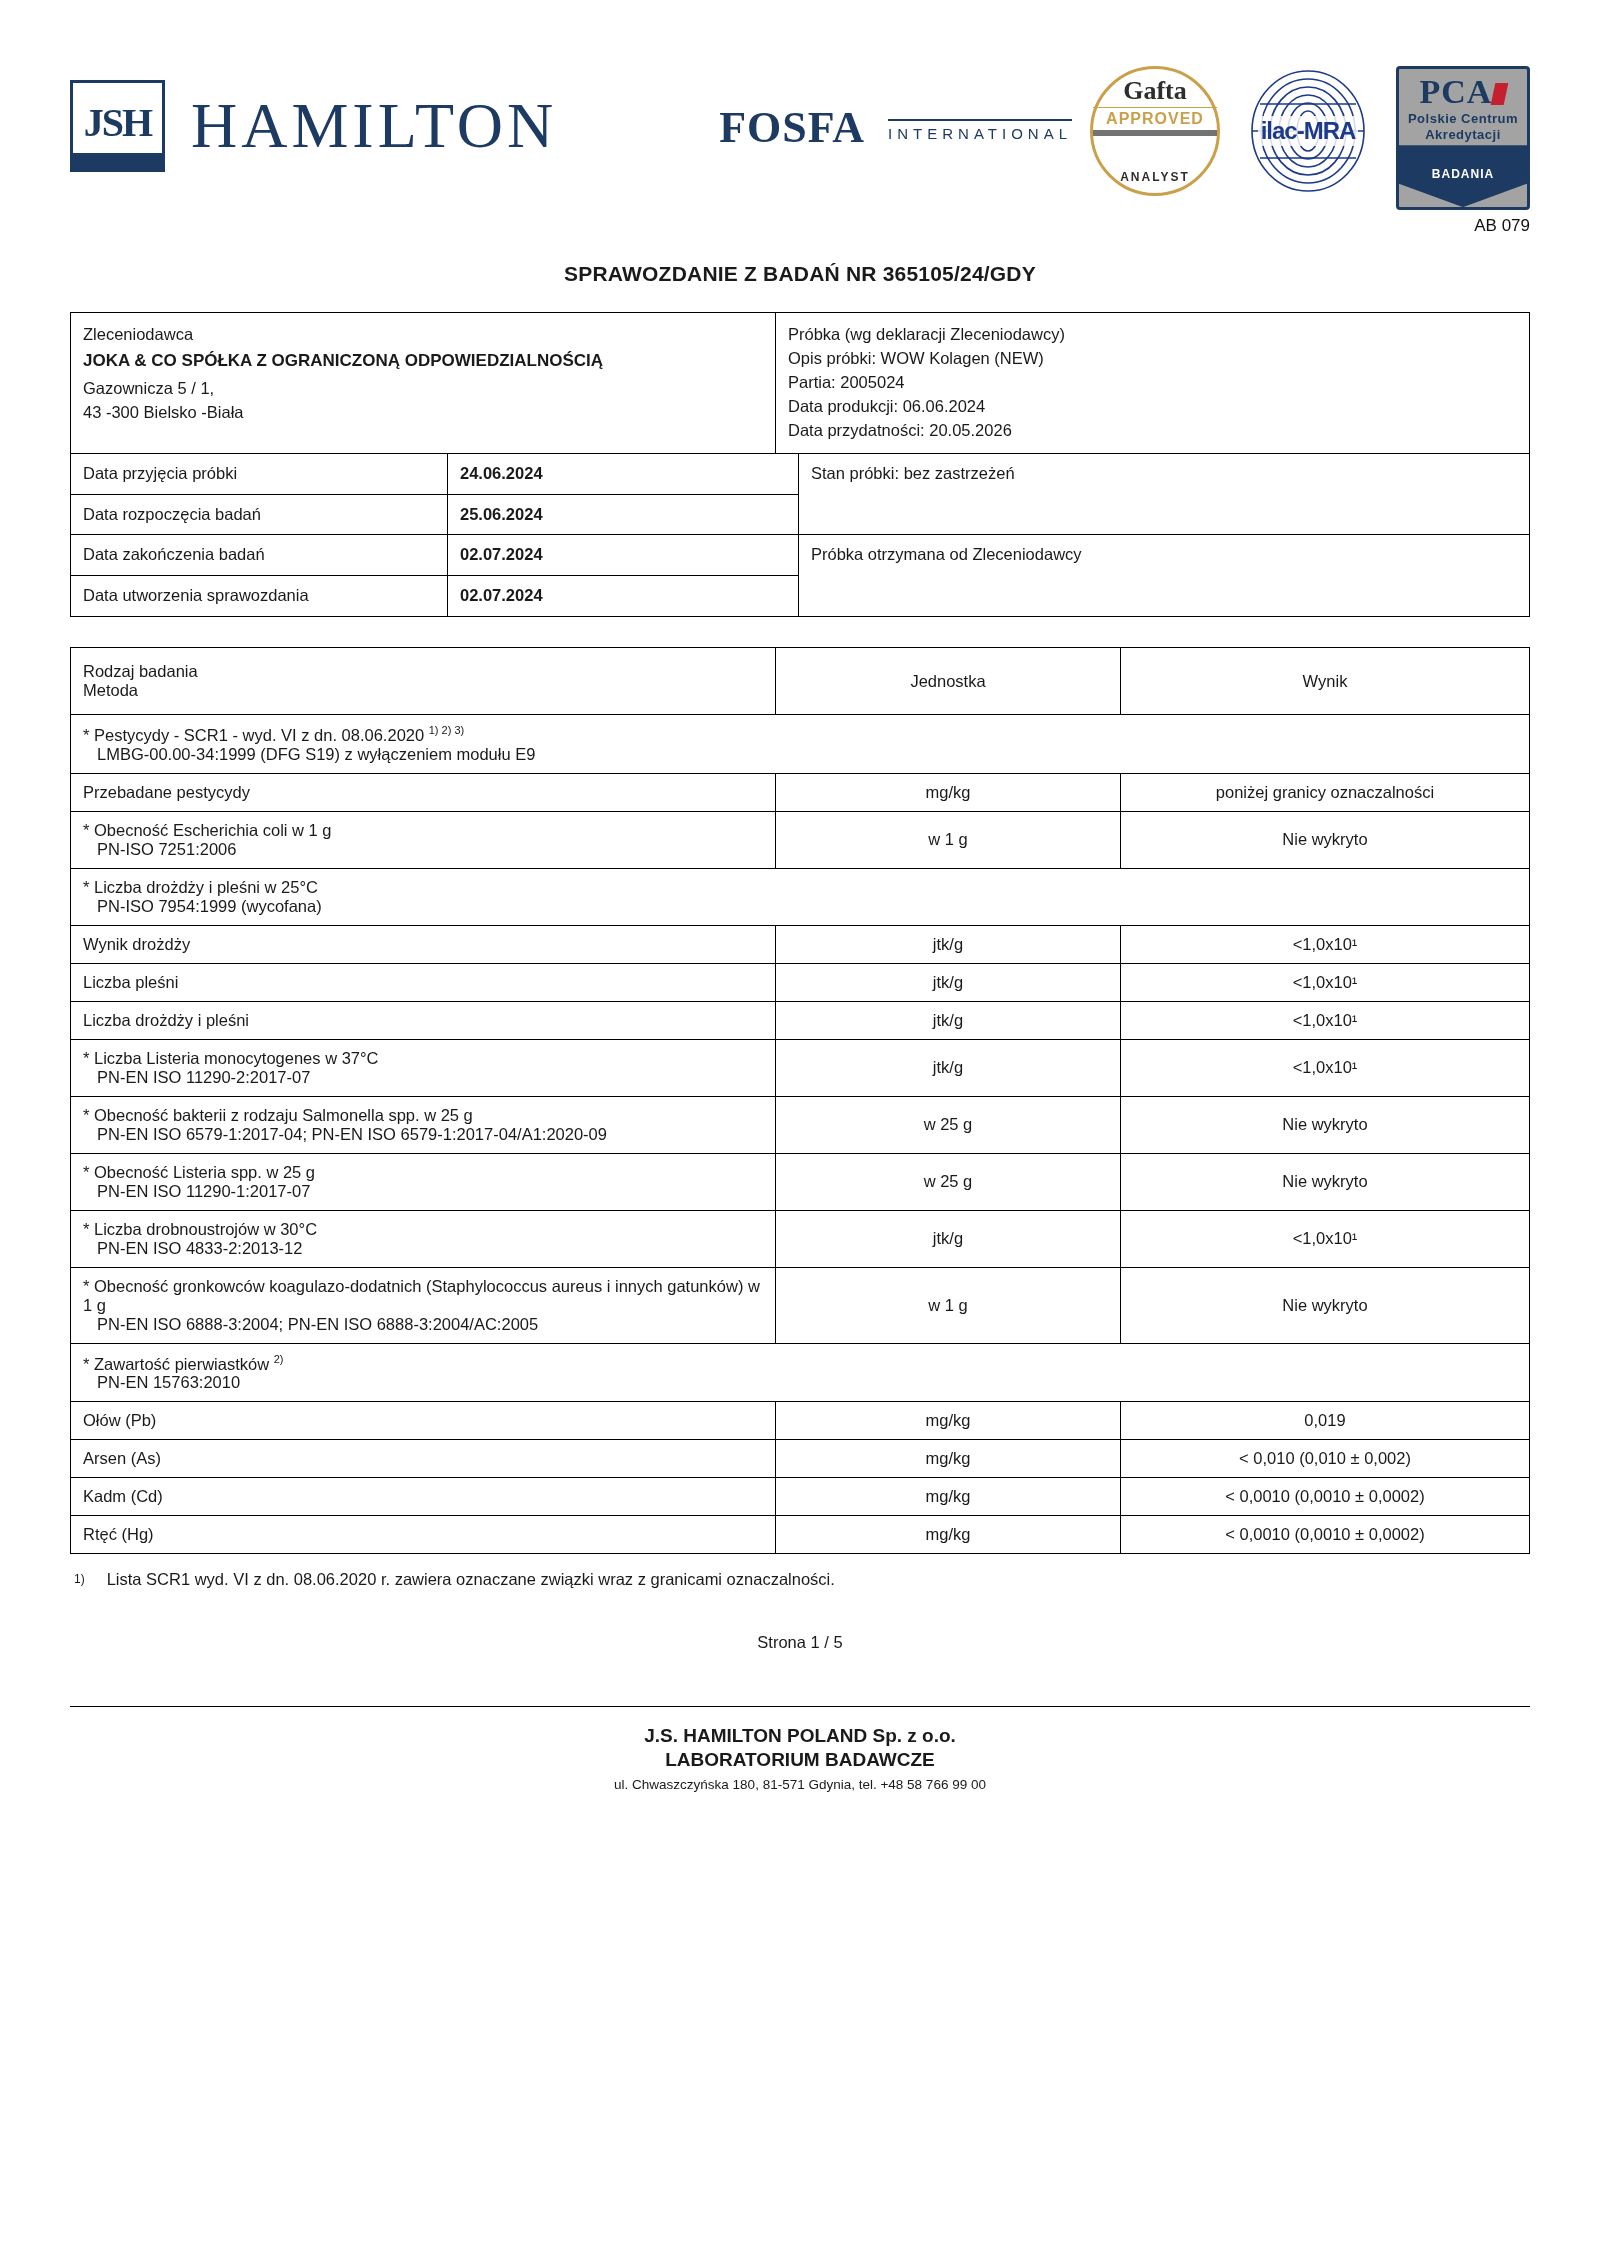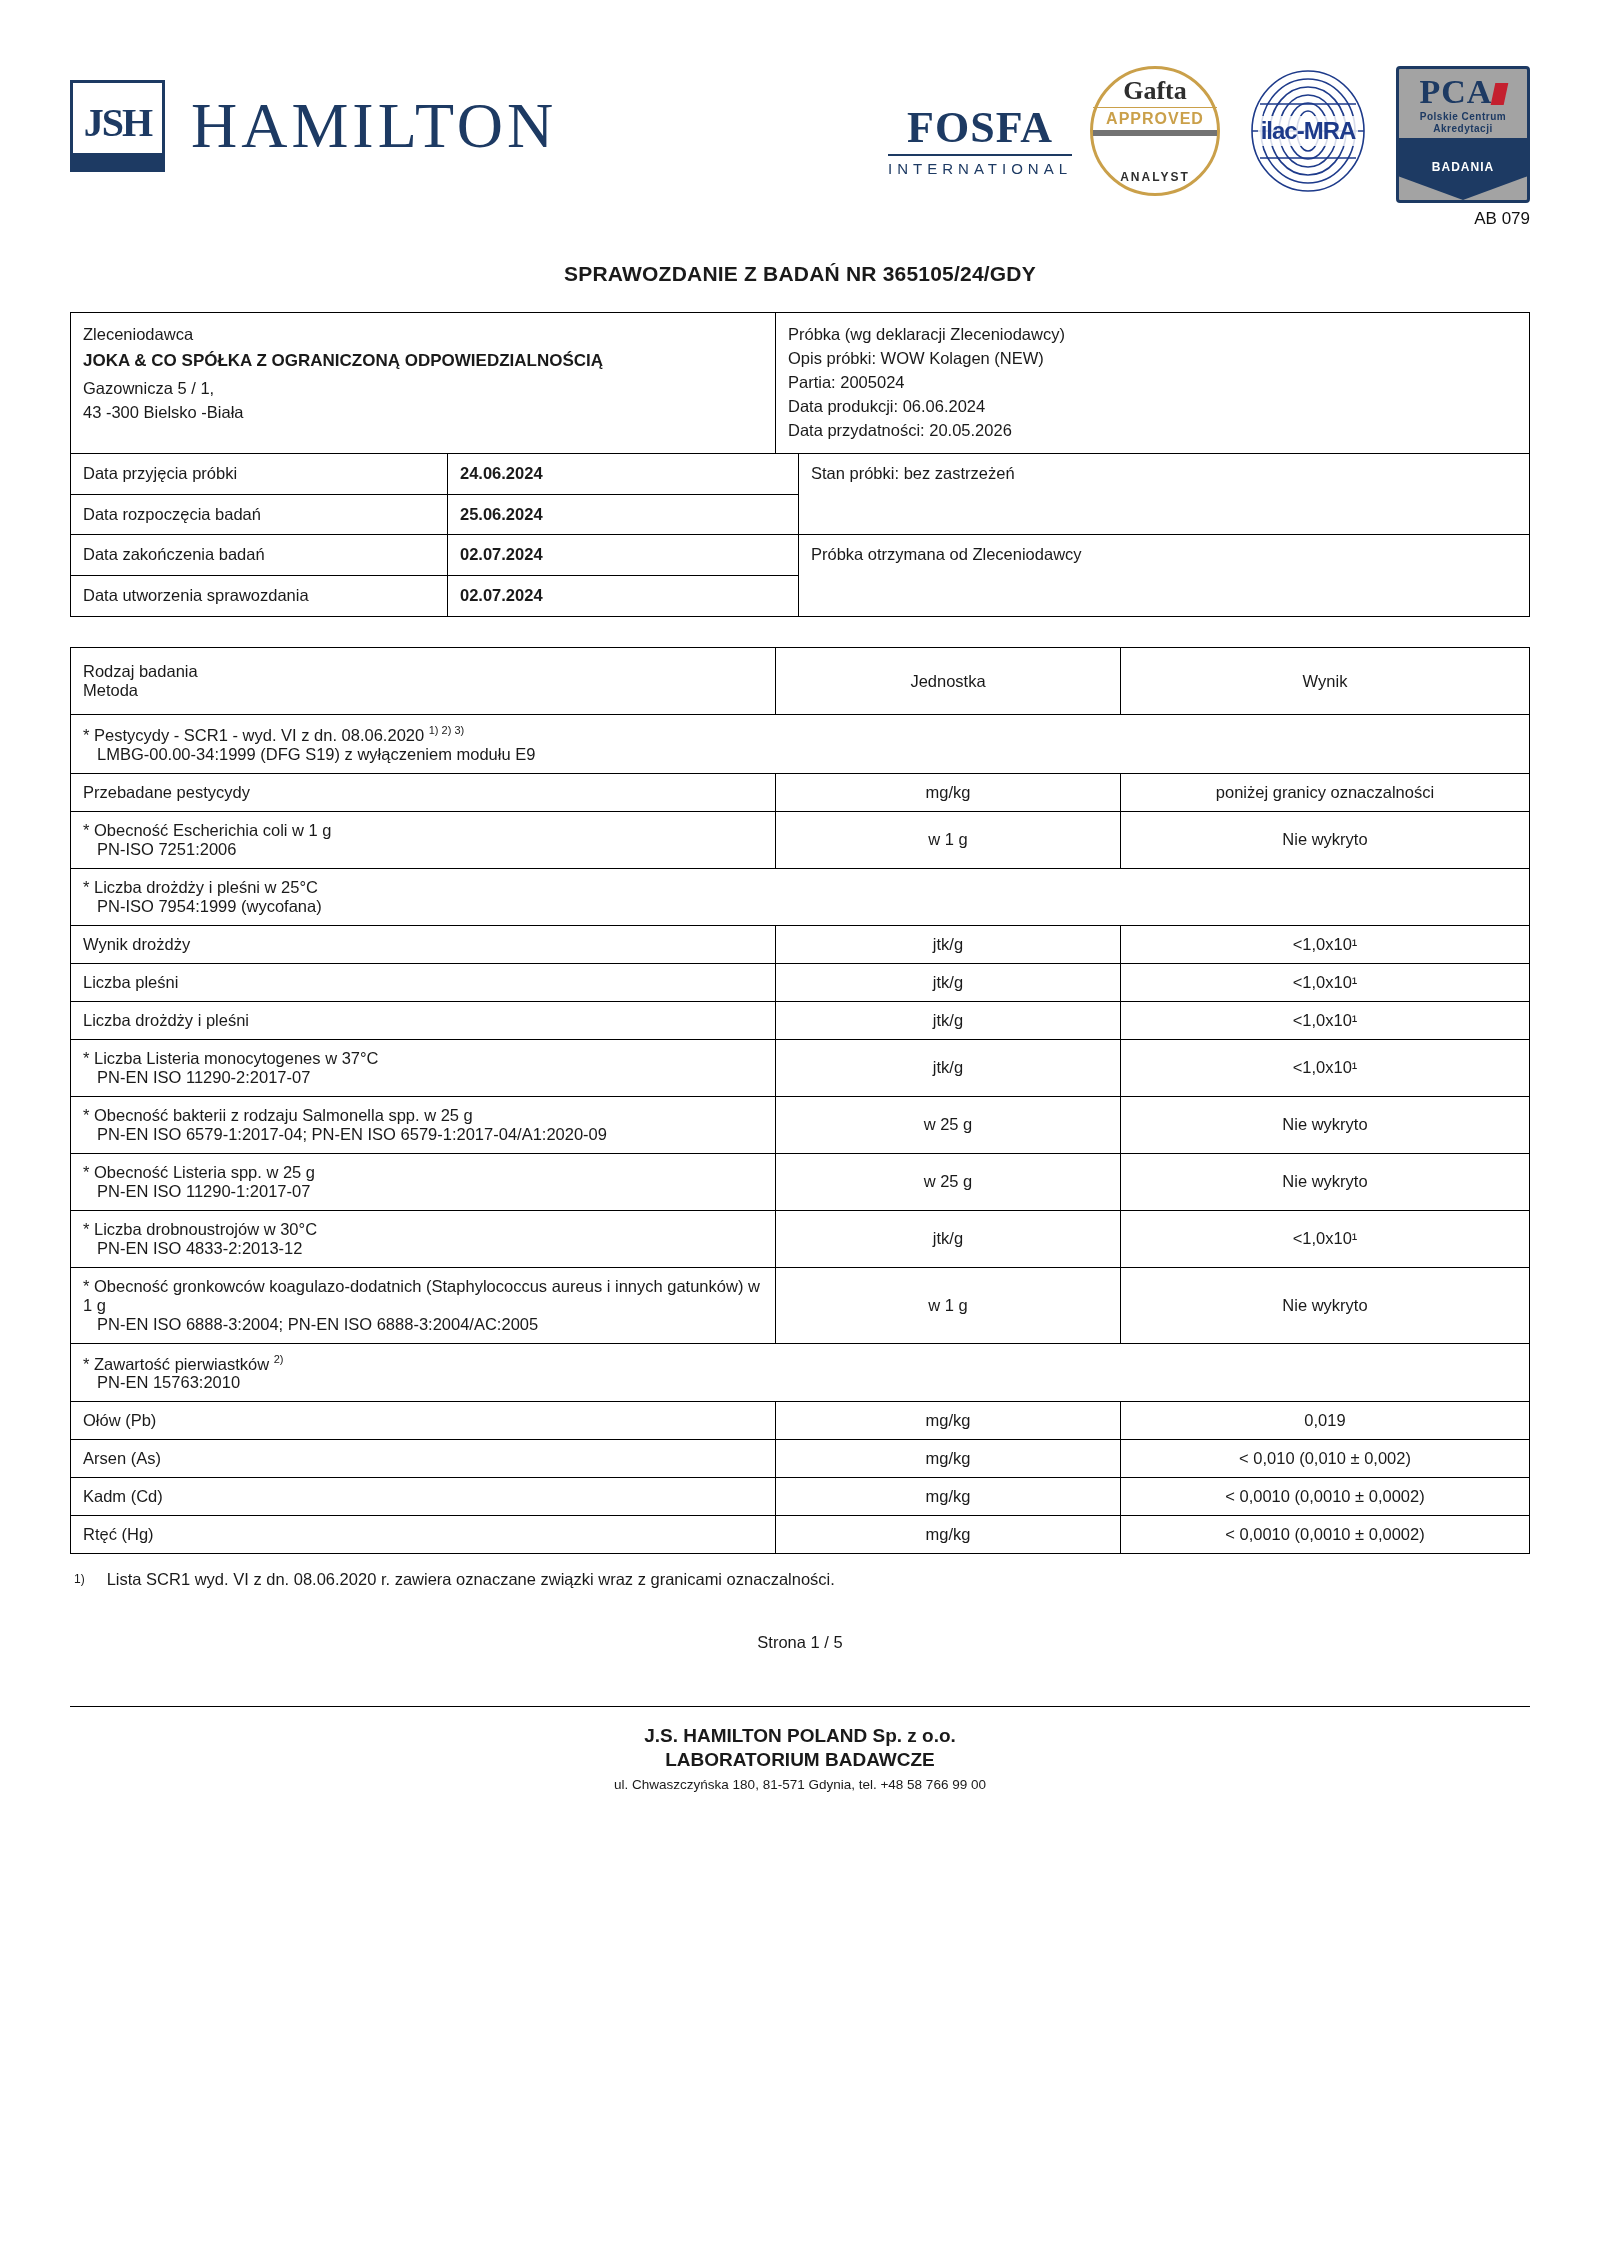--- a/index.html
+++ b/index.html
@@ -73,23 +73,23 @@
   .logos {
     display: flex;
     align-items: flex-start;
     gap: 18px;
     padding-top: 14px;
   }
   .logo-block { text-align: center; }
 
   .fosfa {
     display: flex;
-    flex-direction: column;
     align-items: center;
     padding-top: 40px;
+    gap: 23px;
   }
   .fosfa .main {
     font-family: "Liberation Serif", serif;
     font-weight: 700;
     font-size: 44px;
     color: #1d3a63;
     letter-spacing: 1px;
     line-height: 1;
   }
   .fosfa .sub {
@@ -176,21 +176,21 @@
   .pca .top .red {
     display: inline-block;
     width: 13px;
     height: 22px;
     background: #c4202f;
     transform: skewX(-12deg);
     vertical-align: -2px;
     margin-left: 1px;
   }
   .pca .t2 {
-    font-size: 10px;
+    font-size: 13px;
     color: #1d3a63;
     font-weight: 700;
     letter-spacing: 0.5px;
     text-align: center;
     line-height: 1.2;
     padding-bottom: 3px;
   }
   .pca .shield {
     background: #1d3a63;
     color: #fff;

